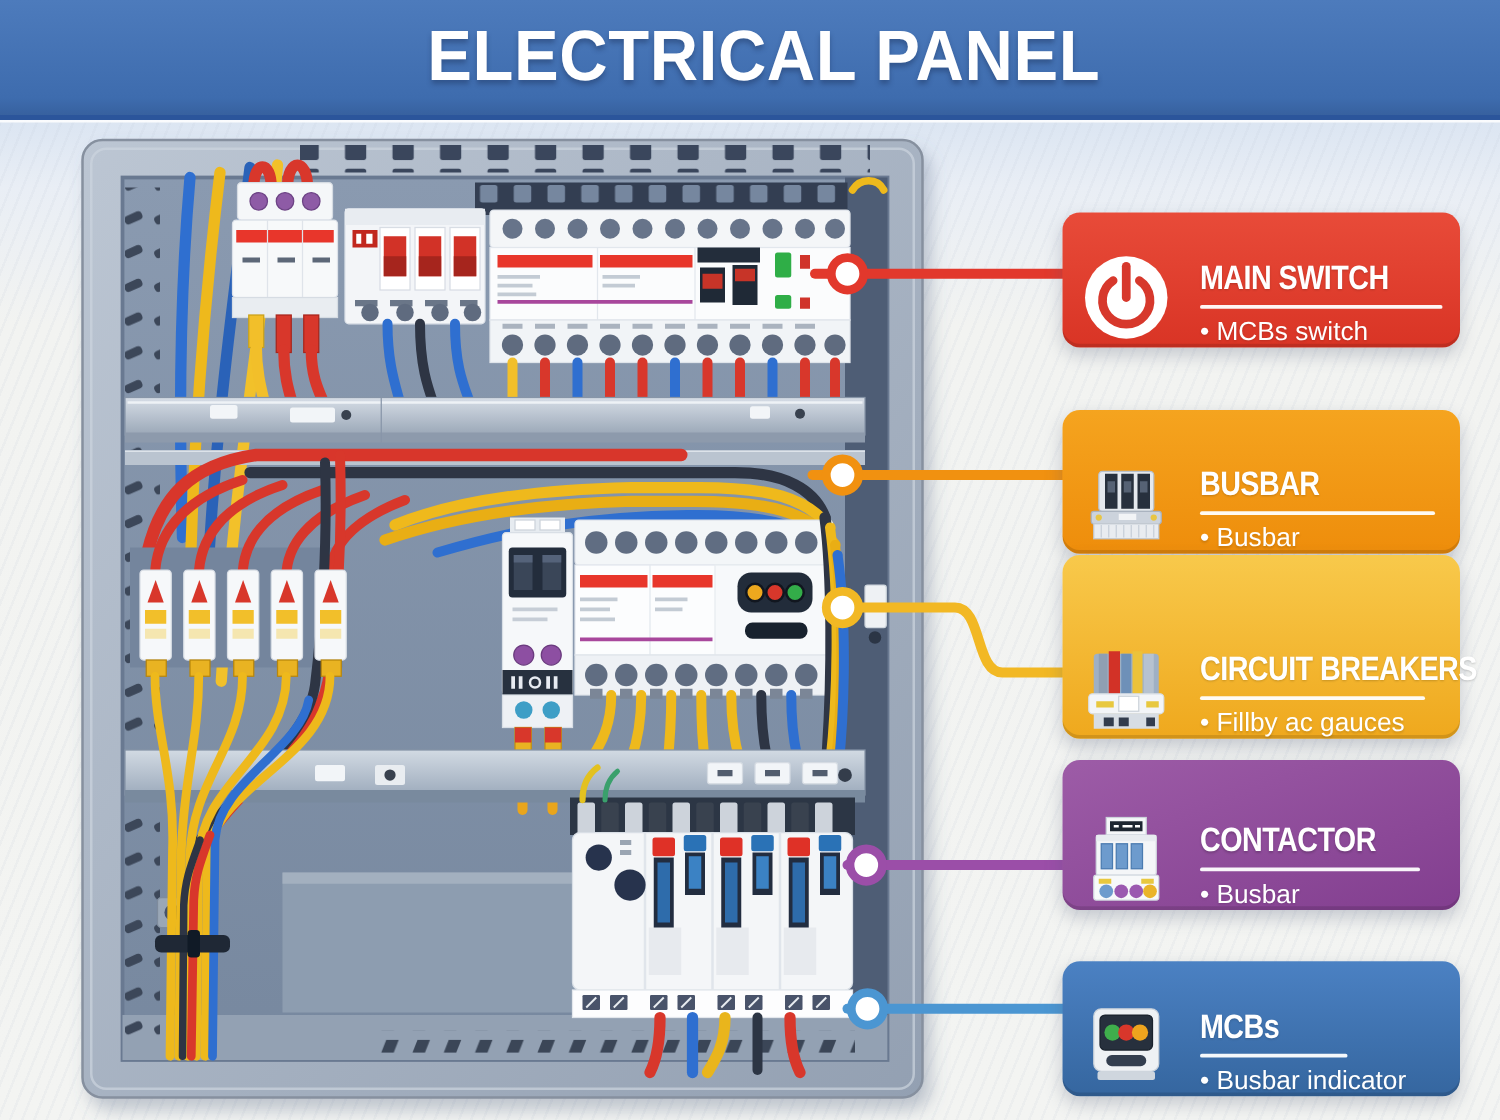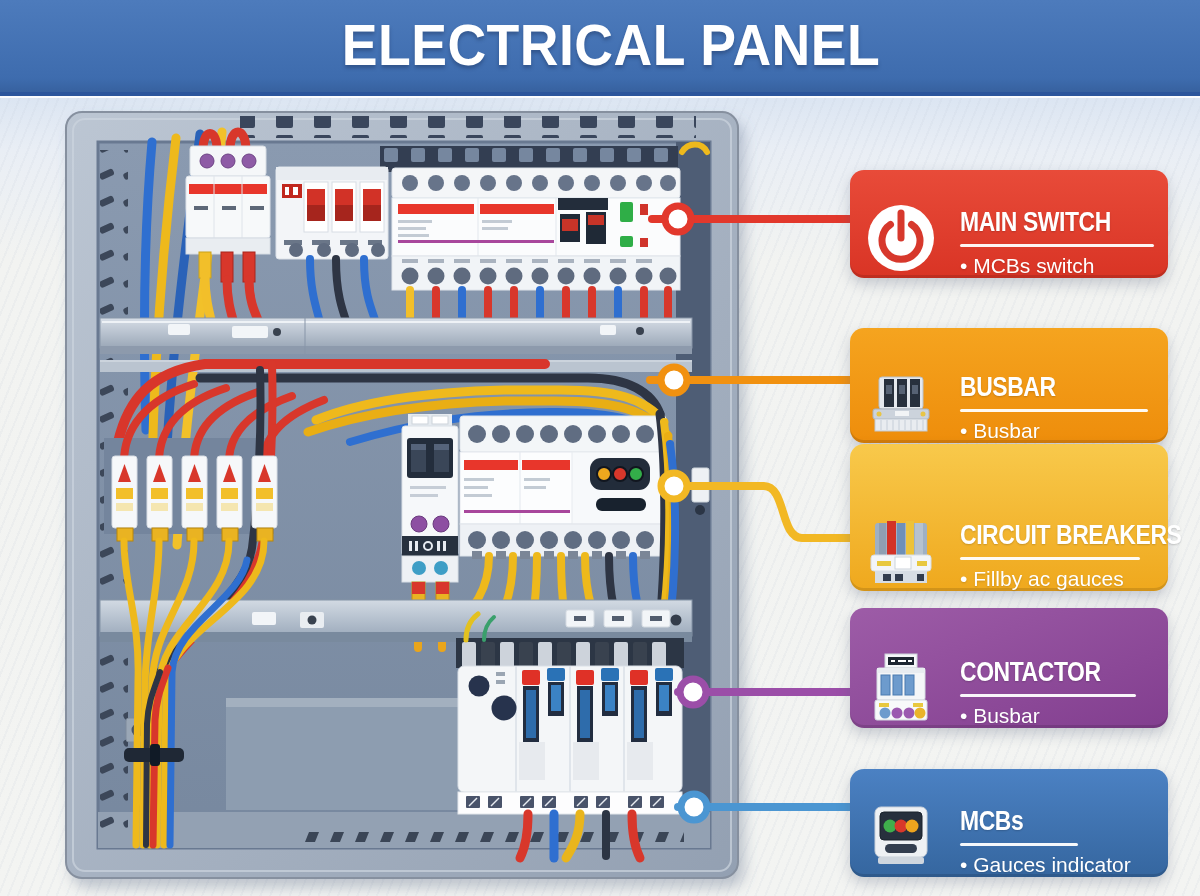--- a/index.html
+++ b/index.html
@@ -655,20 +655,20 @@
         <circle cx="29" cy="29" r="6.5" fill="#3fae4c"></circle>
           <circle cx="40" cy="29" r="6.5" fill="#d8372b"></circle>
           <circle cx="51" cy="29" r="6.5" fill="#eea41e"></circle>
         <rect x="24" y="47" width="32" height="9" rx="4.5" fill="#333e4f"></rect>
         <rect x="17" y="60" width="46" height="7" rx="2" fill="#cfd6de"></rect>
       </svg>
     </div>
     <div class="card-text">
       <div class="card-title">MCBs</div>
       <div class="card-rule rule-w5"></div>
-      <div class="card-desc">• Gauces indicator</div>
+      <div class="card-desc">• Busbar indicator</div>
     </div>
   </div>
 
   <div class="banner">
     <h1>ELECTRICAL PANEL</h1>
   </div>
 </div>
 
 </body></html>

